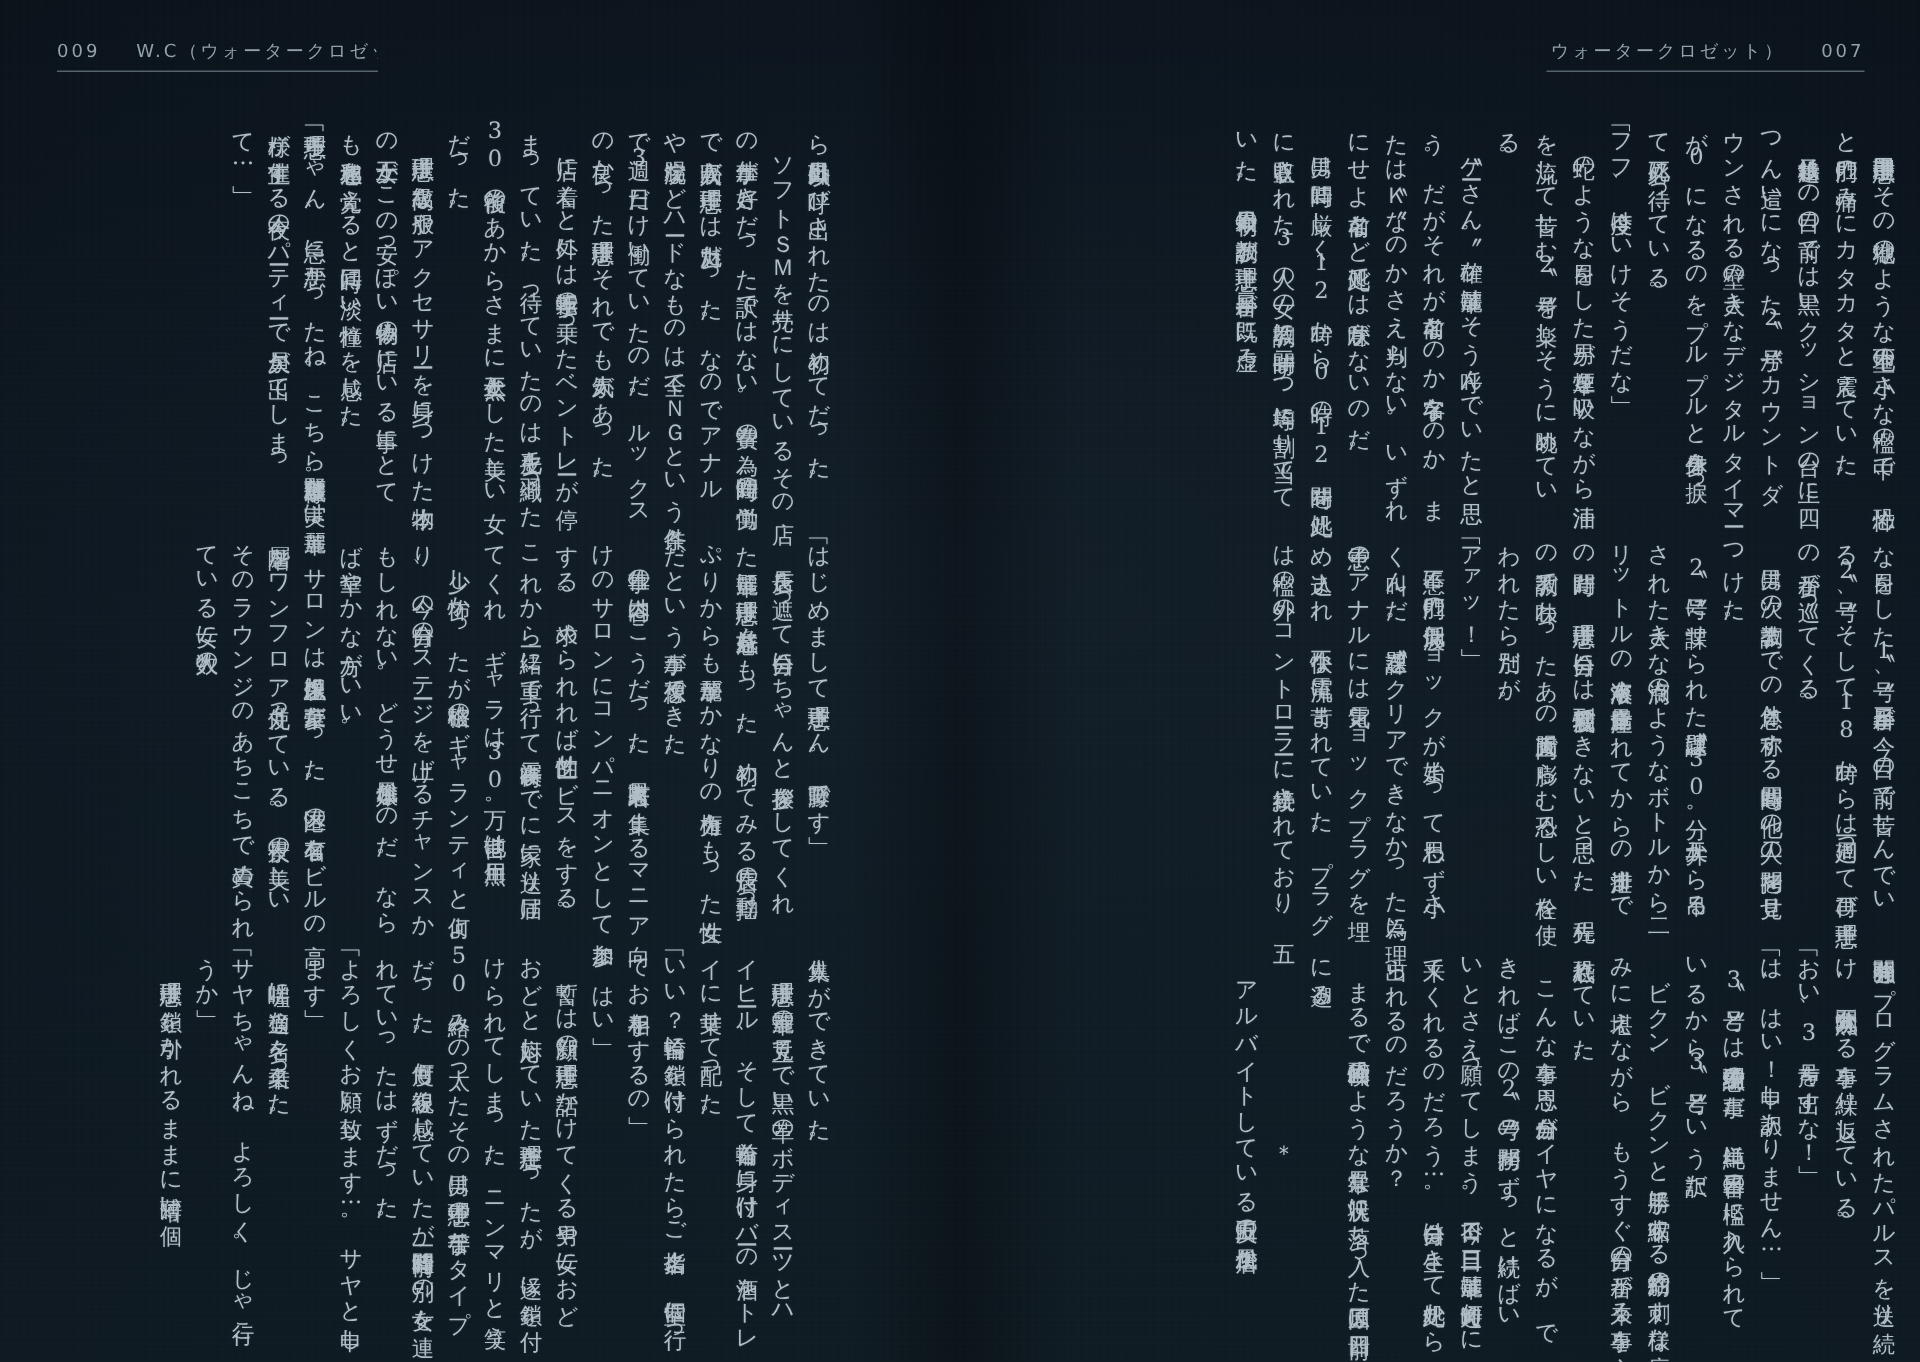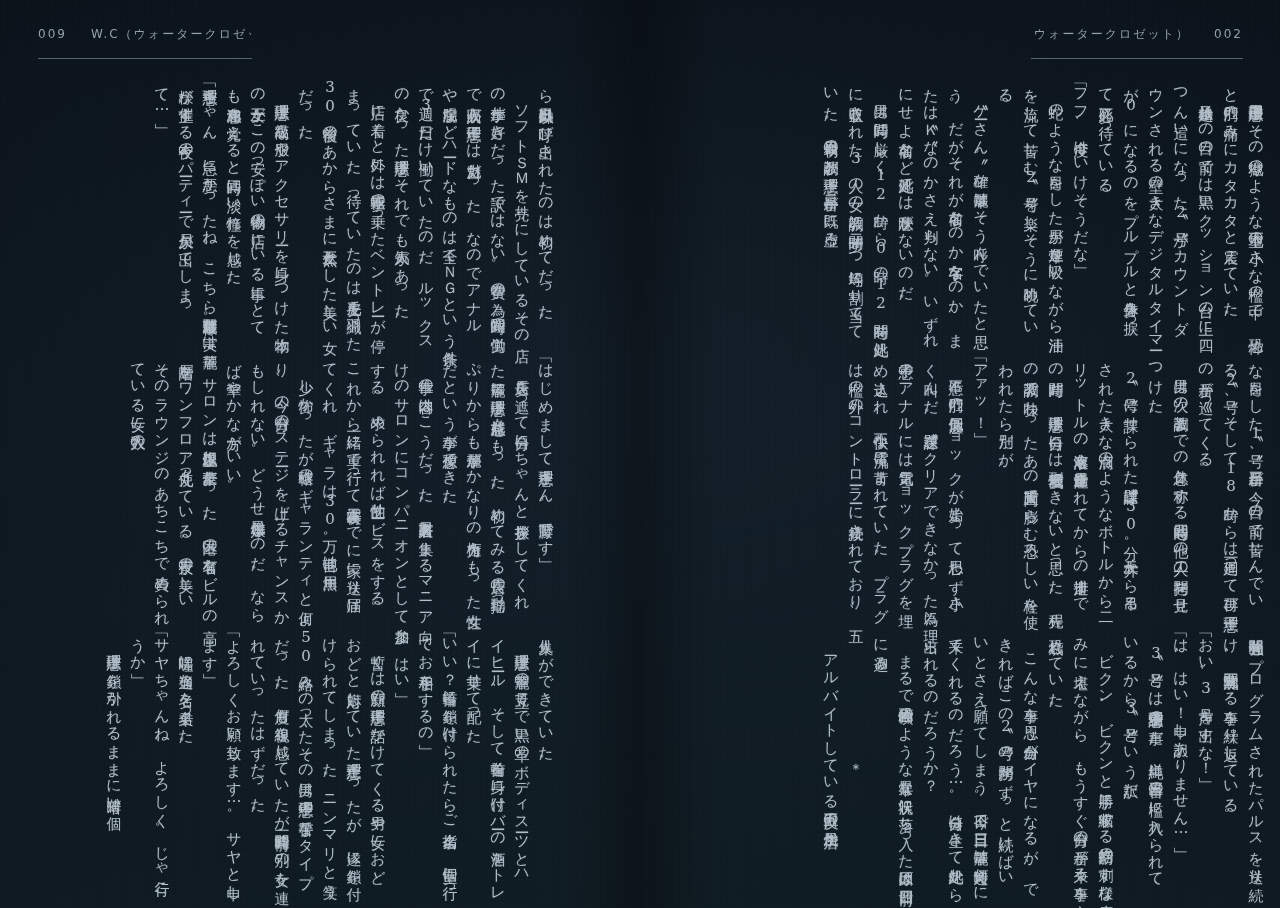--- a/index.html
+++ b/index.html
@@ -20,21 +20,21 @@
     position:absolute;inset:0;pointer-events:none;opacity:.5;
     background:
       repeating-linear-gradient(0deg, rgba(255,255,255,0.012) 0 1px, rgba(0,0,0,0) 1px 4px),
       repeating-linear-gradient(90deg, rgba(0,0,0,0.03) 0 2px, rgba(0,0,0,0) 2px 6px);
   }
   .header{
     position:absolute;top:26px;display:flex;align-items:baseline;gap:24px;
     font-family:"DejaVu Sans","Liberation Sans",sans-serif;
     font-size:12px;color:#93a1ab;letter-spacing:2px;
     border-bottom:1px solid rgba(148,164,175,0.55);
-    padding-bottom:15px;white-space:nowrap;overflow:hidden;
+    padding-bottom:4px;white-space:nowrap;overflow:hidden;
   }
   .header-left{left:38px;width:214px;}
   .header-right{right:37px;width:212px;justify-content:flex-end;}
   .page{
     position:absolute;top:78px;display:flex;flex-direction:column;gap:9px;
   }
   .page-right{left:728px;width:540px;}
   .page-left{left:57px;width:501px;}
   .band{
     writing-mode:vertical-rl;text-orientation:upright;
@@ -53,21 +53,21 @@
 <div class="spread">
   <div class="grain"></div>
 
   <div class="header header-left">
     <span>009</span>
     <span>W.C（ウォータークロゼット）</span>
   </div>
 
   <div class="header header-right">
     <span>W.C（ウォータークロゼット）</span>
-    <span>002</span>
+    <span>007</span>
   </div>
 
   <div class="page page-right">
     <section class="band">
         <p>　墨田理恵子はその地獄のような地下室の小さな檻の中で、恐怖と肛門の痛みにカタカタと震えていた。</p>
         <p>　鉄格子越しの目の前では黒いクッション台の上に四つん這いになった〝2号〞がカウントダウンされる壁の大きなデジタルタイマーが0になるのをプルプルと身体を捩って必死に待っている。</p>
         <p>「フフ、今度はいけそうだな」</p>
         <p>　蛇のような目をした男が煙草を吸いながら油汗を流して苦しむ〝2号〞を楽しそうに眺めている。</p>
         <p>　〝ケーさん〞。確か麗華はそう呼んでいたと思う。だがそれが名前なのか名字なのか、または〝Ｋ〞なのかさえ判らない。いずれにせよ名前など此処では意味がないのだ。</p>
         <p>　男は時間に厳しく12時から0時の12時間を此処に収監された3人の女の調教に二時間ずつ均等に割り当てていた。今日最初の調教が理恵子、二番目が既に虚ろ</p>

